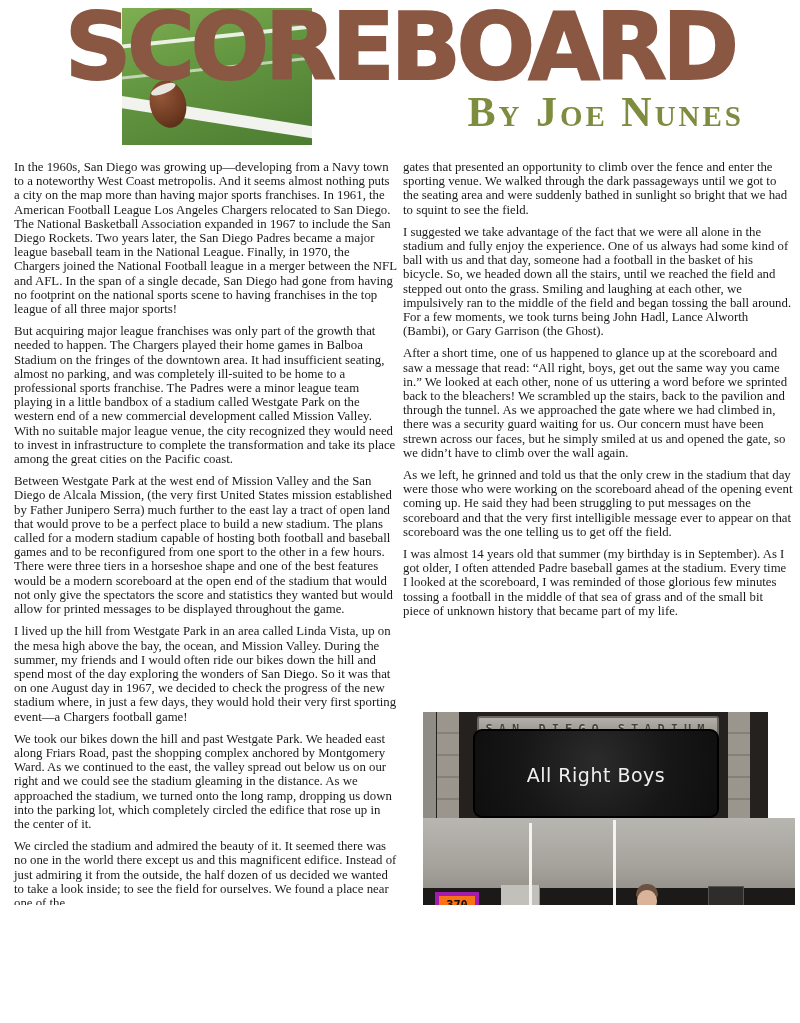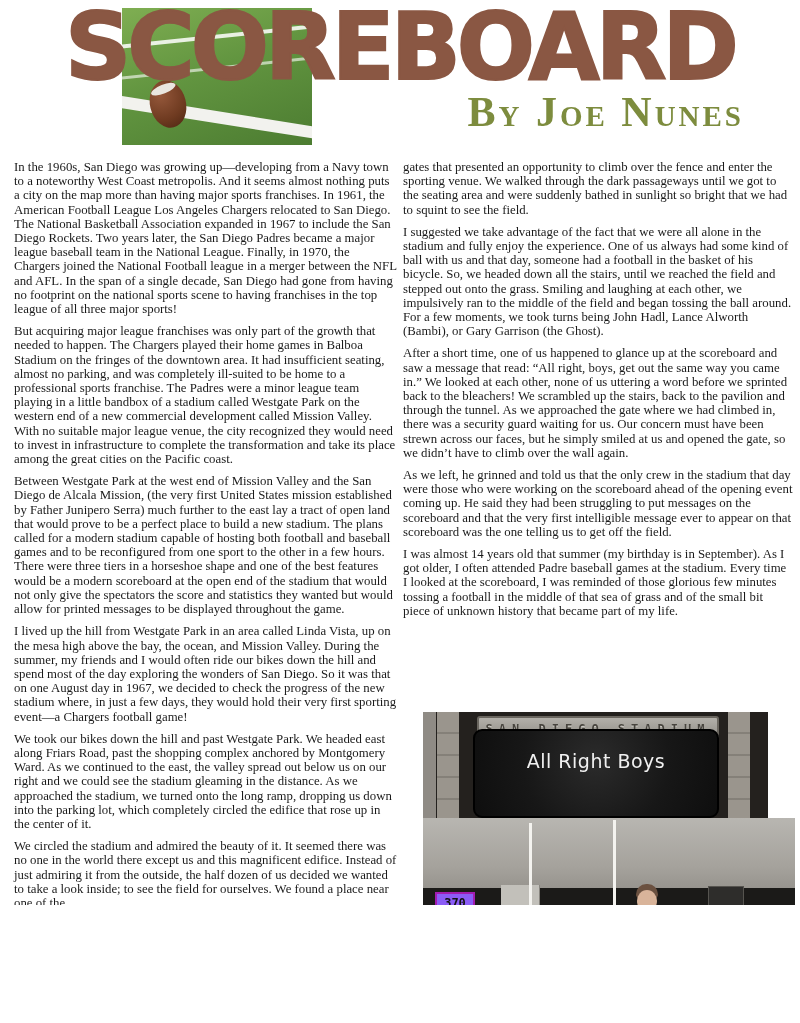--- a/index.html
+++ b/index.html
@@ -40,27 +40,27 @@
           background:repeating-linear-gradient(#9a958d 0px,#9a958d 20px,#6f6b64 21px,#9a958d 22px);}
   .pillar-l{left:14px;}
   .pillar-r{left:305px;}
   .nameplate{position:absolute;left:54px;top:4px;width:238px;height:22px;border:2px solid #6a665f;border-radius:3px;
           background:linear-gradient(#b3b0aa,#8d8a83);display:flex;align-items:center;justify-content:center;
           font-family:"DejaVu Sans Mono", monospace;font-weight:700;font-size:12px;letter-spacing:6px;
           color:#47443e;text-shadow:0 1px 0 #d4d2cc;white-space:nowrap;}
   .scoreboard{position:absolute;left:50px;top:17px;width:246px;height:89px;border:2px solid #000;border-radius:9px;
           background:radial-gradient(circle at 50% 35%,#2b2b2b 0%,#171717 55%,#0e0e0e 100%);
           box-sizing:border-box;}
-  .sb-msg{margin-top:19px;text-align:center;font-family:"DejaVu Sans", sans-serif;
+  .sb-msg{margin-top:33px;text-align:center;font-family:"DejaVu Sans", sans-serif;
           font-size:19px;color:#f0f0f0;letter-spacing:.5px;}
   .ph-notch{position:absolute;left:345px;top:0;width:27px;height:106px;background:#ffffff;}
   .ph-wall{position:absolute;left:0;top:106px;width:372px;height:70px;
           background:linear-gradient(#b8b6b1 0%,#a5a29c 70%,#97948e 100%);}
   .ph-black{position:absolute;left:0;top:176px;width:372px;height:67px;background:#1b1a18;}
-  .sign-370{position:absolute;left:12px;top:180px;width:36px;height:17px;background:#8b5cf6;border:2px solid #a21caf;
+  .sign-370{position:absolute;left:12px;top:180px;width:36px;height:17px;background:#f97316;border:4px solid #a21caf;
           display:flex;align-items:center;justify-content:center;font-family:"DejaVu Sans Mono", monospace;
           font-weight:700;font-size:12px;color:#111;}
   .wall-box{position:absolute;left:285px;top:174px;width:34px;height:20px;background:#2e2d2b;border:1px solid #56544f;}
   .wall-pad{position:absolute;left:78px;top:173px;width:38px;height:29px;background:#c2c0ba;border-right:1px solid #88857f;}
   .ph-dirt{position:absolute;left:0;top:243px;width:372px;height:35px;
           background:linear-gradient(#cfcdc8,#b7b5b0);}
 
   
   .gp{position:absolute;background:#f4f3ef;}
   .gp-up-l{left:106px;top:111px;width:3px;height:92px;}

